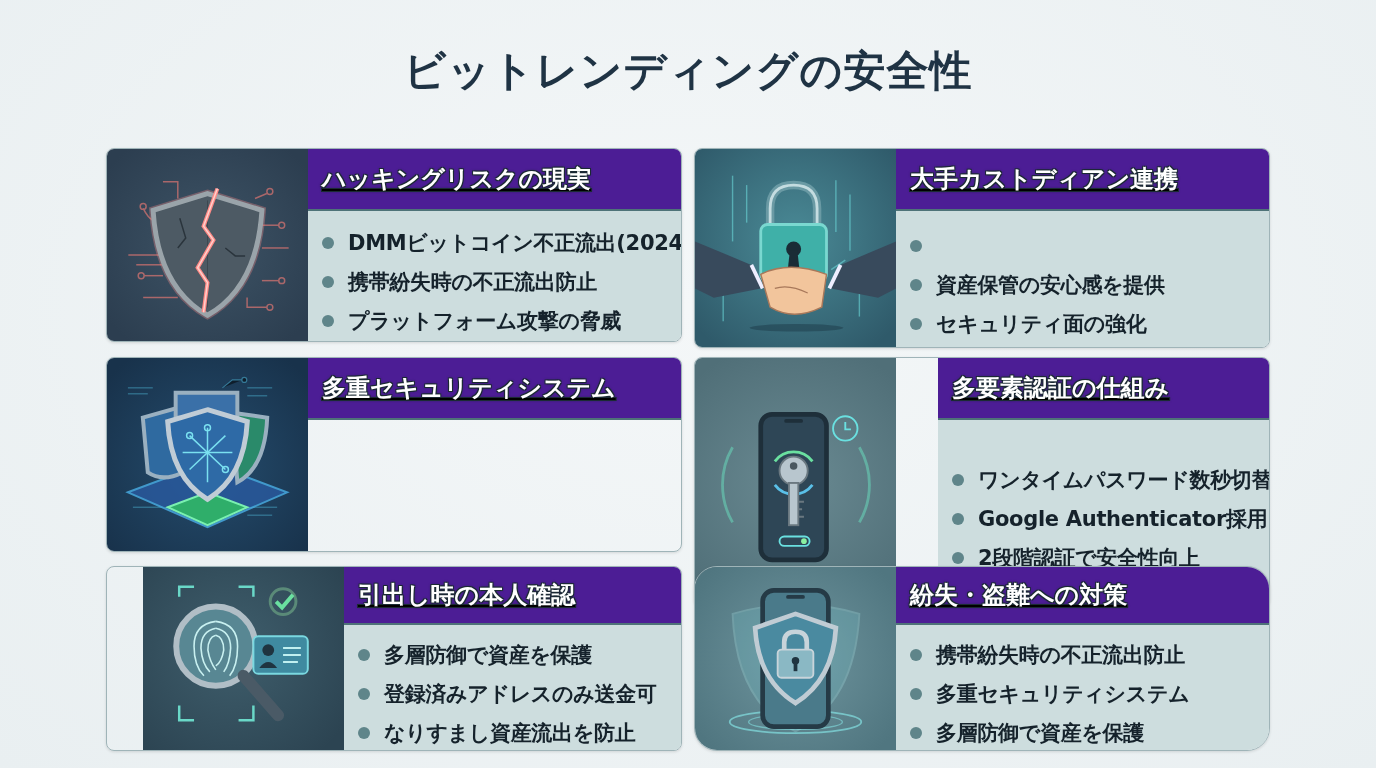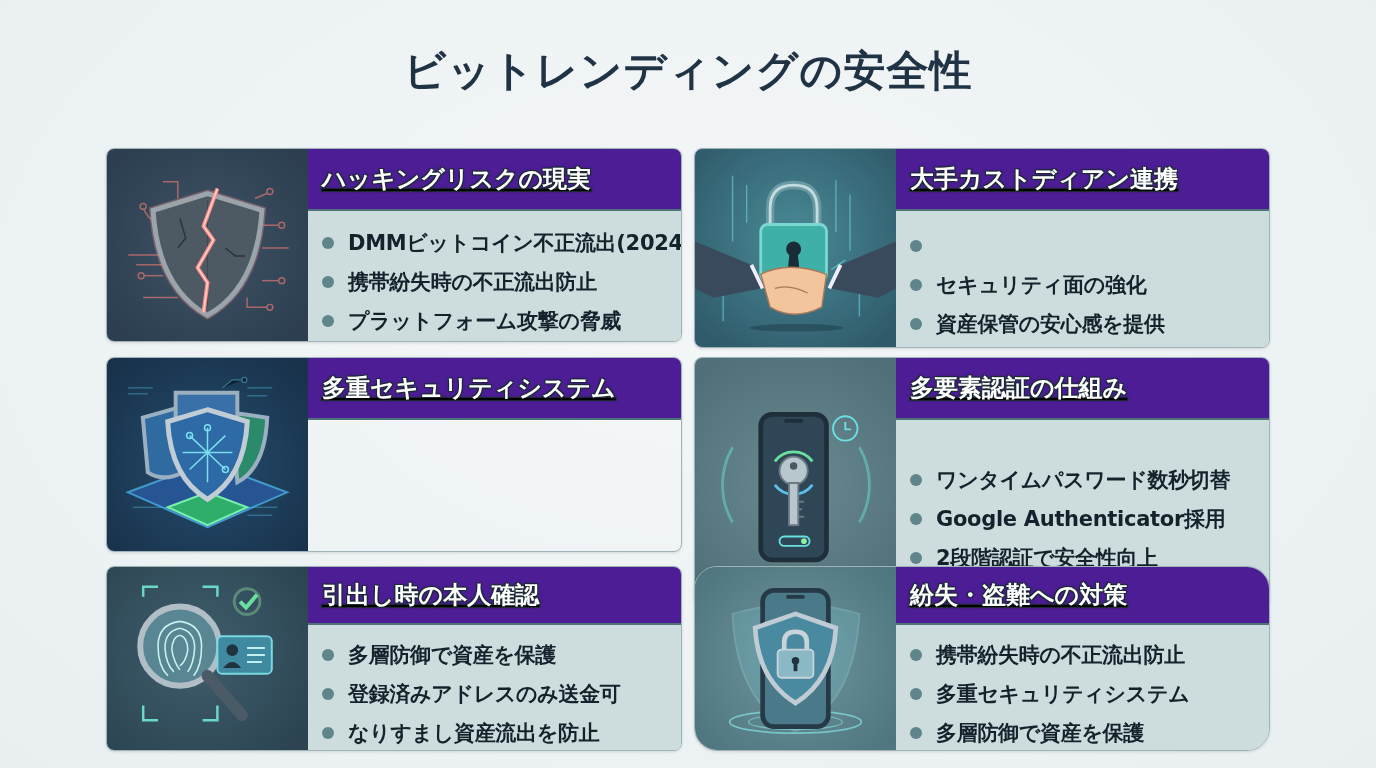--- a/index.html
+++ b/index.html
@@ -34,22 +34,22 @@
   .card .body {
     flex: 1; background: #cdddde; padding: 12px 10px 0 14px;
     display: flex; flex-direction: column; justify-content: center; gap: 4px;
   }
   .bullet { display: flex; align-items: center; height: 35px; }
   .dot { width: 12px; height: 12px; border-radius: 50%; background: #5f858a; margin-right: 14px; flex: none; }
   .bullet span.t { font-size: 21px; font-weight: bold; color: #15222b; white-space: nowrap; letter-spacing: -0.3px; }
   .c1 { left: 106px; top: 148px; height: 194px; }
   .c2 { left: 694px; top: 148px; height: 200px; }
   .c3 { left: 106px; top: 357px; height: 195px; justify-content: flex-end; }
-  .c4 { left: 694px; top: 357px; height: 250px; }
-  .c5 { left: 106px; top: 566px; height: 185px; }
+  .c4 { left: 694px; top: 357px; height: 250px; gap: 42px; }
+  .c5 { left: 106px; top: 566px; height: 185px; padding-left: 36px; }
   .c6 { left: 694px; top: 566px; height: 185px; border-radius: 23px; }
   .c5 .head, .c6 .head { height: 58px; }
   .art svg { position: absolute; left: 0; top: 0; width: 100%; height: 100%; }
   .a1 { background: radial-gradient(circle at 50% 50%, #3e5466 0%, #2c3e50 90%); }
   .a2 { background: radial-gradient(circle at 50% 45%, #4a8a96 0%, #2f5a6a 90%); }
   .a3 { background: radial-gradient(circle at 50% 55%, #254d6e 0%, #18324b 90%); }
   .a4 { background: radial-gradient(circle at 50% 50%, #6a8a92 0%, #506f78 90%); }
   .a5 { background: radial-gradient(circle at 45% 45%, #3f5e6c 0%, #2c4452 90%); }
   .a6 { background: radial-gradient(circle at 50% 50%, #6f959e 0%, #507680 90%); }
 </style>
@@ -139,25 +139,25 @@
   <div class="content">
     <div class="head">
       <span>大手カストディアン連携</span>
     </div>
     <div class="body">
       <div class="bullet">
           <span class="dot"></span>
         </div>
       <div class="bullet">
           <span class="dot"></span>
+          <span class="t">資産保管の安心感を提供</span>
+        </div>
+      <div class="bullet">
+          <span class="dot"></span>
           <span class="t">セキュリティ面の強化</span>
-        </div>
-      <div class="bullet">
-          <span class="dot"></span>
-          <span class="t">資産保管の安心感を提供</span>
         </div>
     </div>
   </div>
 </div>
 
 <div class="card c3">
   <div class="art a3">
     <svg viewBox="0 0 200 194">
       <g stroke="#4fb8d8" stroke-width="1.2" opacity="0.5">
         <path d="M20 30 H45"></path>

